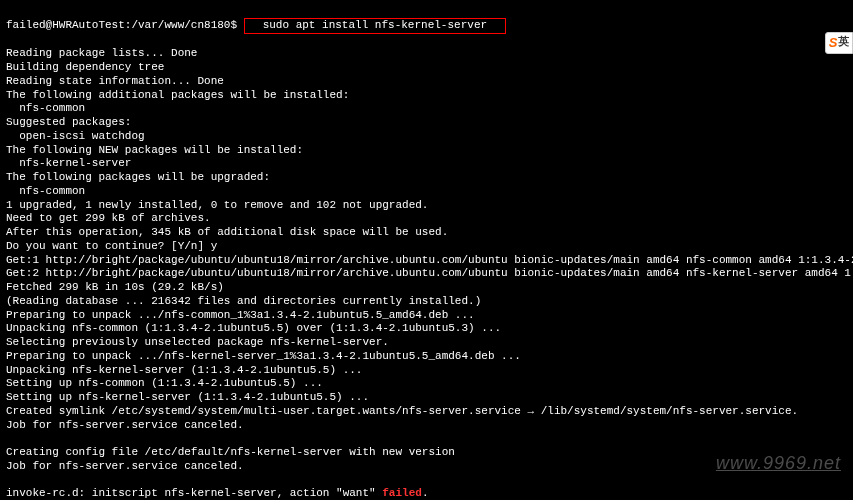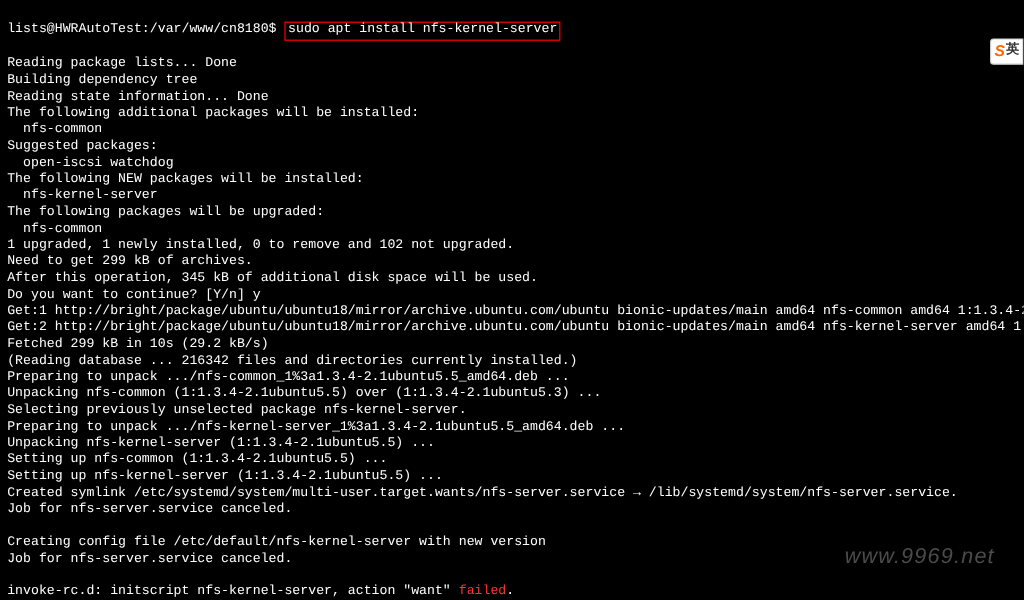--- a/index.html
+++ b/index.html
@@ -25,23 +25,23 @@
     .line {
       display: block;
       min-height: 13px;
     }
     .prompt {
       color: #fff;
     }
     .highlight-red {
       border: 1px solid #ff0000;
       display: inline-block;
-      padding: 0 2px;
+      padding: 0 18px;
     }
-    .red { color: #ff3333; }
+    .red { color: #ff3333; font-weight: bold; }
     .badge {
       position: absolute;
       top: 32px;
       right: 0;
       width: 28px;
       height: 22px;
       background: #fff;
       border: 1px solid #ccc;
       border-radius: 3px 0 0 3px;
       display: flex;
@@ -57,33 +57,34 @@
       font-size: 13px;
     }
     .badge-ch {
       color: #333;
       font-size: 11px;
       margin-left: 1px;
     }
     .watermark {
       position: absolute;
       bottom: 26px;
-      right: 24px;
+      right: 12px;
       color: rgba(150, 150, 150, 0.5);
       font-family: Arial, sans-serif;
       font-size: 18px;
       font-style: italic;
       letter-spacing: 1px;
+      text-decoration: underline;
     }
   </style>
 </head>
 <body>
 
 <div class="terminal">
-<span class="line"><span class="prompt">lists@HWRAutoTest:/var/www/cn8180$ </span><span class="highlight-red">sudo apt install nfs-kernel-server</span></span>
+<span class="line"><span class="prompt">failed@HWRAutoTest:/var/www/cn8180$ </span><span class="highlight-red">sudo apt install nfs-kernel-server</span></span>
 <div id="plain-lines"><span class="line">Reading package lists... Done</span><span class="line">Building dependency tree</span><span class="line">Reading state information... Done</span><span class="line">The following additional packages will be installed:</span><span class="line">  nfs-common</span><span class="line">Suggested packages:</span><span class="line">  open-iscsi watchdog</span><span class="line">The following NEW packages will be installed:</span><span class="line">  nfs-kernel-server</span><span class="line">The following packages will be upgraded:</span><span class="line">  nfs-common</span><span class="line">1 upgraded, 1 newly installed, 0 to remove and 102 not upgraded.</span><span class="line">Need to get 299 kB of archives.</span><span class="line">After this operation, 345 kB of additional disk space will be used.</span><span class="line">Do you want to continue? [Y/n] y</span><span class="line">Get:1 http://bright/package/ubuntu/ubuntu18/mirror/archive.ubuntu.com/ubuntu bionic-updates/main amd64 nfs-common amd64 1:1.3.4-2.1ubuntu5.5 [206 kB]</span><span class="line">Get:2 http://bright/package/ubuntu/ubuntu18/mirror/archive.ubuntu.com/ubuntu bionic-updates/main amd64 nfs-kernel-server amd64 1:1.3.4-2.1ubuntu5.5 [93.8 kB]</span><span class="line">Fetched 299 kB in 10s (29.2 kB/s)</span><span class="line">(Reading database ... 216342 files and directories currently installed.)</span><span class="line">Preparing to unpack .../nfs-common_1%3a1.3.4-2.1ubuntu5.5_amd64.deb ...</span><span class="line">Unpacking nfs-common (1:1.3.4-2.1ubuntu5.5) over (1:1.3.4-2.1ubuntu5.3) ...</span><span class="line">Selecting previously unselected package nfs-kernel-server.</span><span class="line">Preparing to unpack .../nfs-kernel-server_1%3a1.3.4-2.1ubuntu5.5_amd64.deb ...</span><span class="line">Unpacking nfs-kernel-server (1:1.3.4-2.1ubuntu5.5) ...</span><span class="line">Setting up nfs-common (1:1.3.4-2.1ubuntu5.5) ...</span><span class="line">Setting up nfs-kernel-server (1:1.3.4-2.1ubuntu5.5) ...</span><span class="line">Created symlink /etc/systemd/system/multi-user.target.wants/nfs-server.service → /lib/systemd/system/nfs-server.service.</span><span class="line">Job for nfs-server.service canceled.</span><span class="line"> </span><span class="line">Creating config file /etc/default/nfs-kernel-server with new version</span><span class="line">Job for nfs-server.service canceled.</span></div>
 <span class="line"><span>invoke-rc.d: initscript nfs-kernel-server, action "want" </span><span class="red">failed</span><span>.</span></span>
 
 
 
 
 
 
 
 

